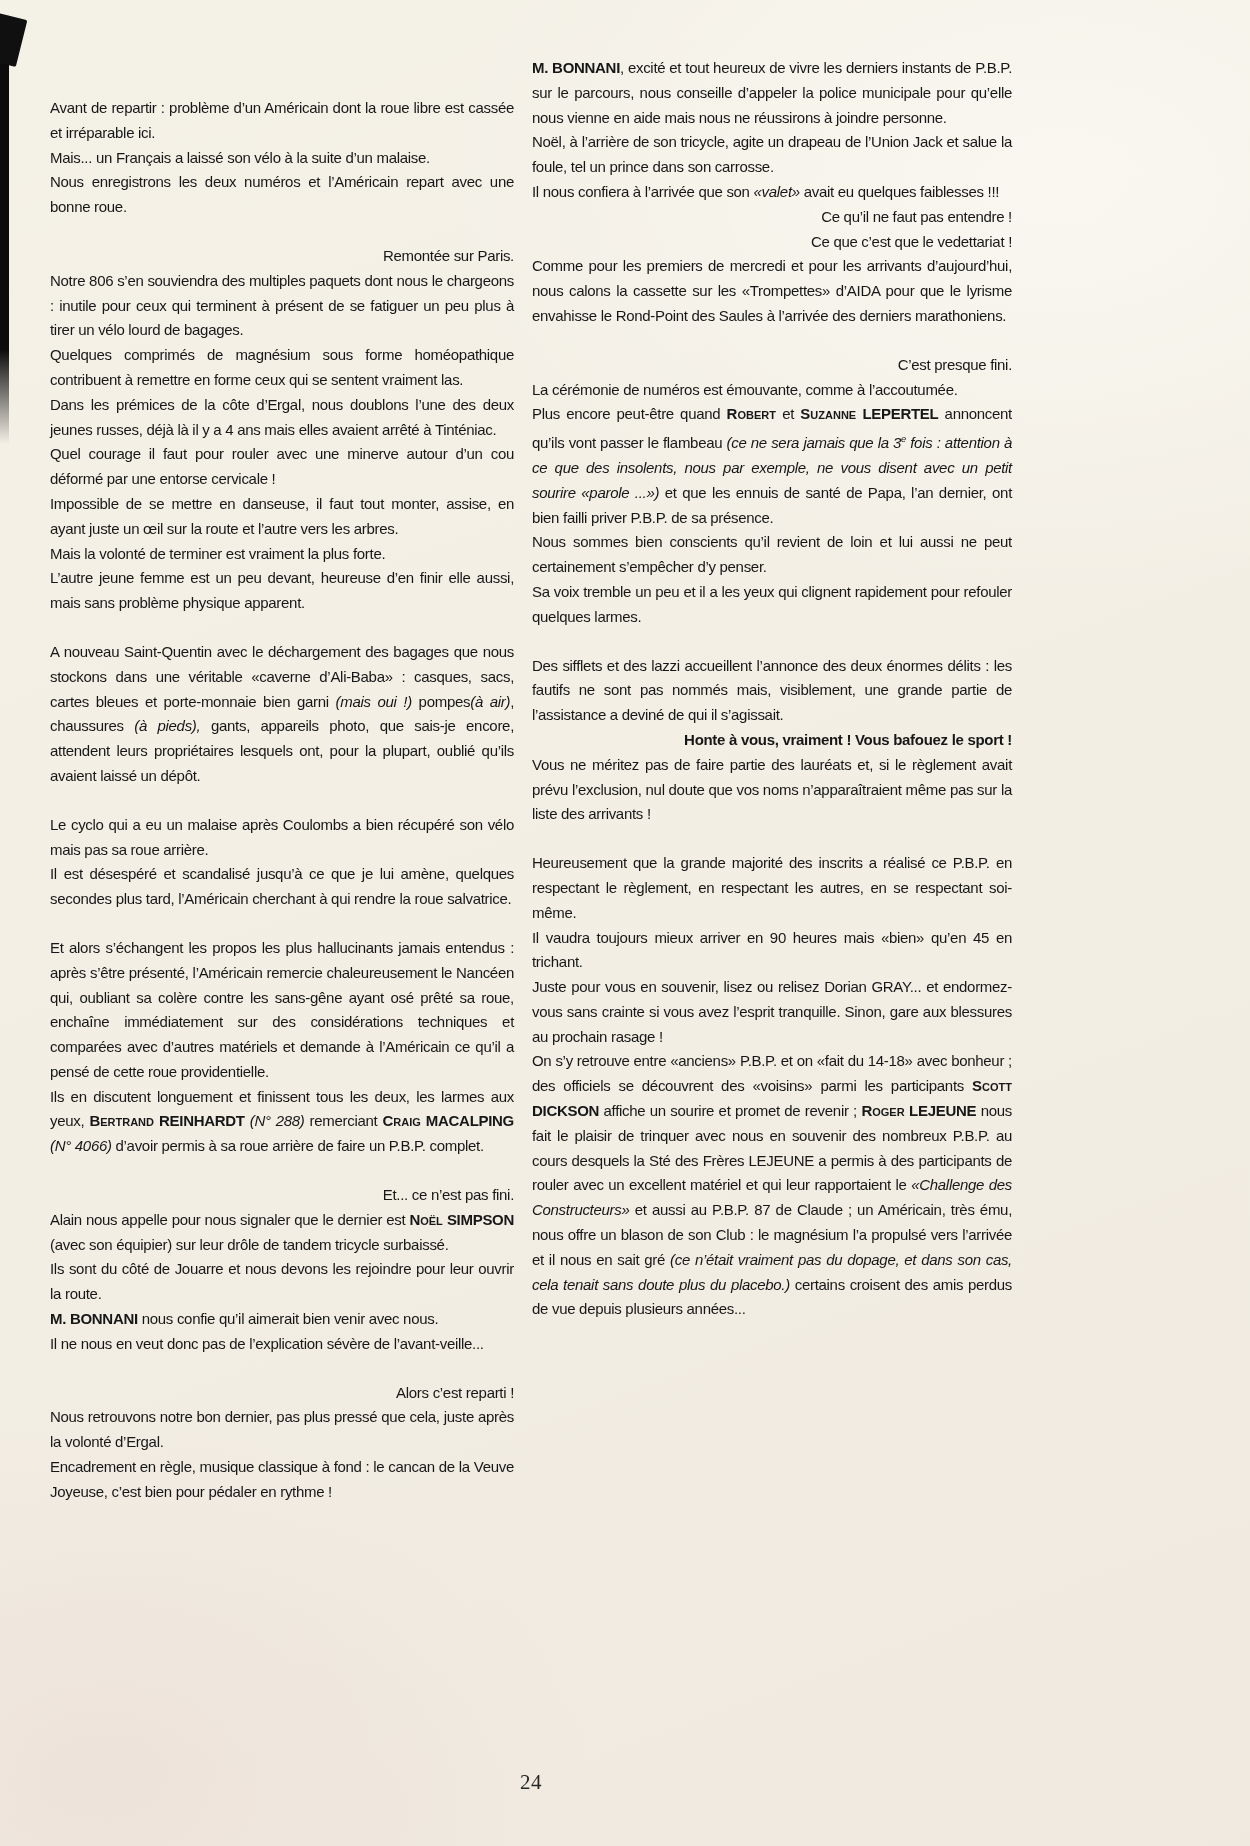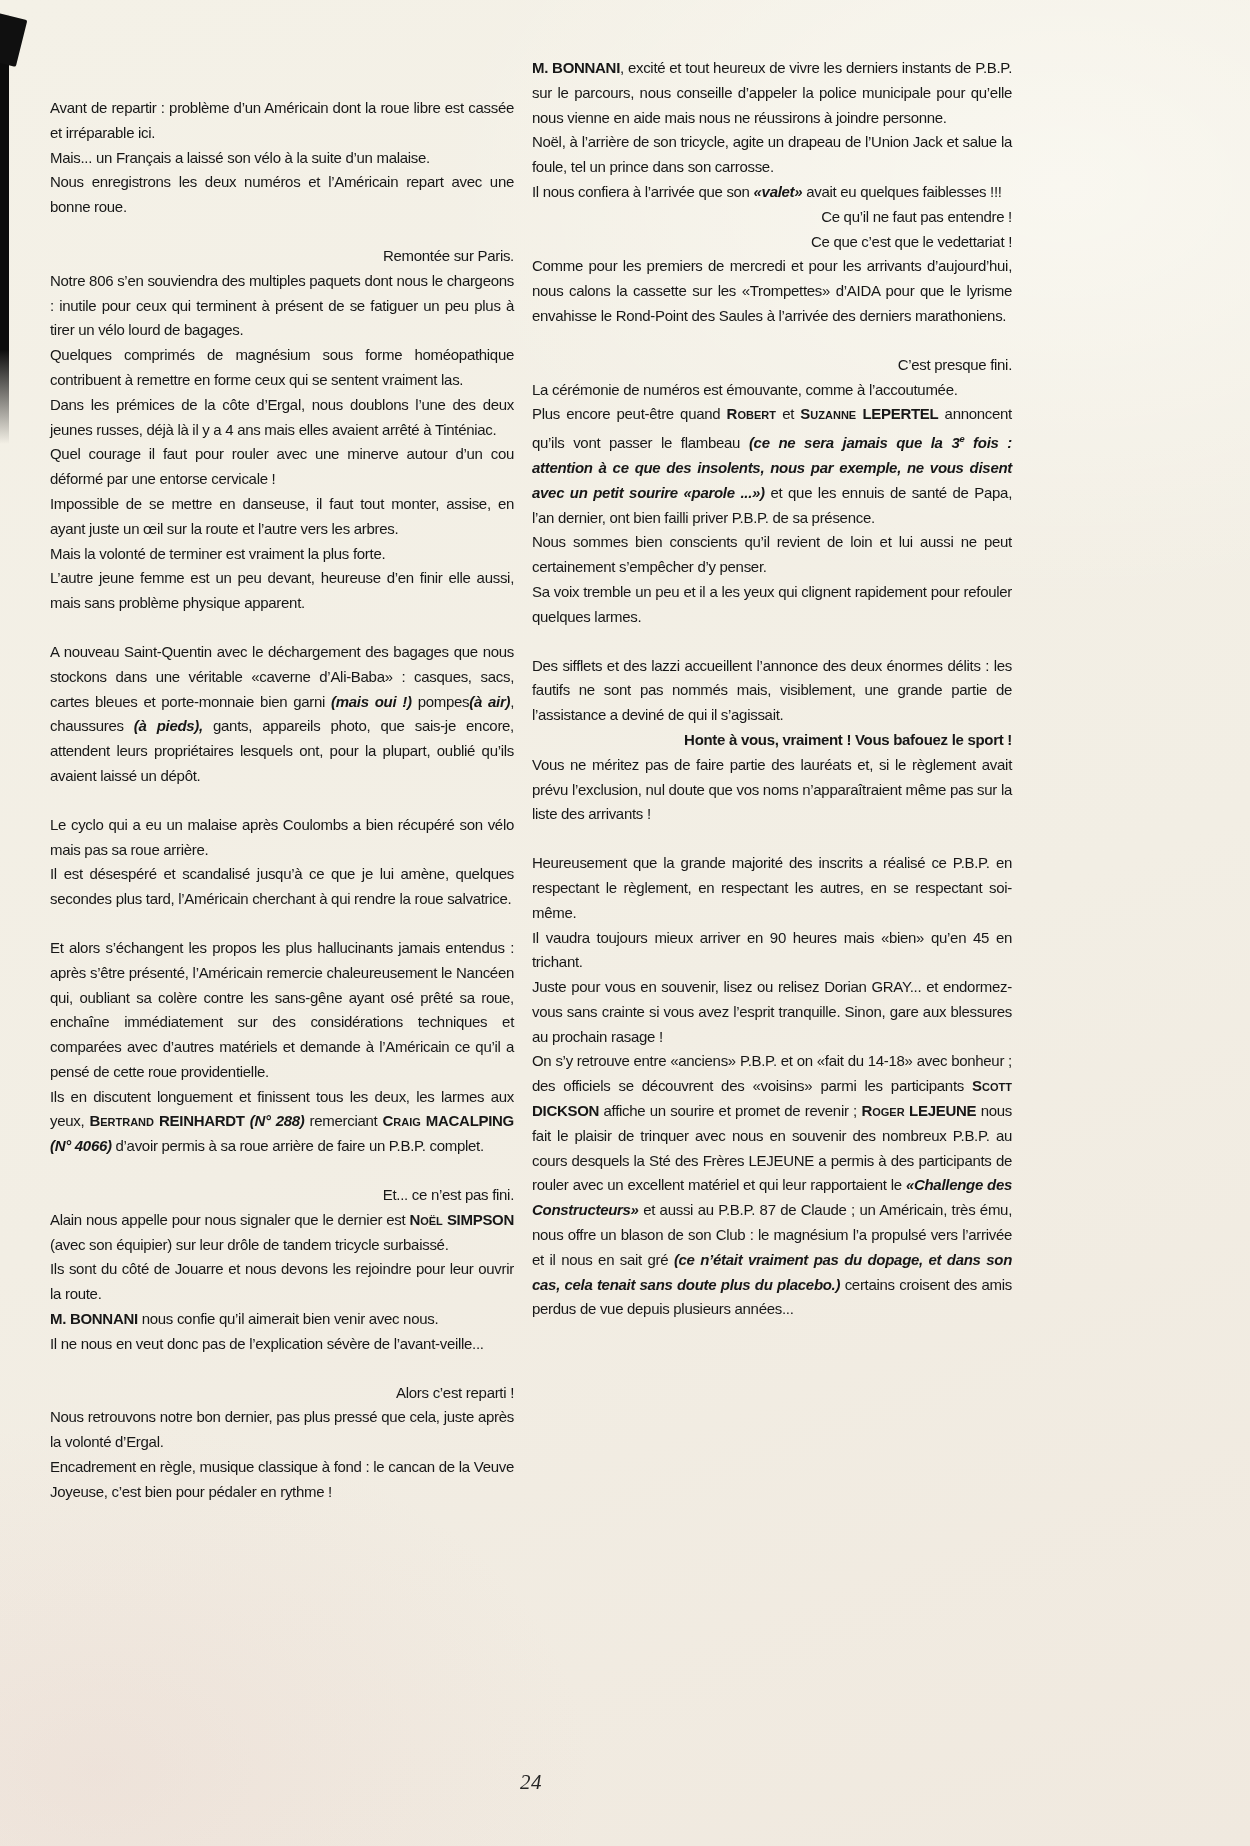--- a/index.html
+++ b/index.html
@@ -33,28 +33,28 @@
   .para{
     margin:0;
     font-size:15px;line-height:24.8px;
     letter-spacing:-0.3px;
     text-align:justify;
     -webkit-hyphens:manual;hyphens:manual;
   }
   .para.right{text-align:right;}
   .para.gap{margin-top:24px;}
   .sb{font-weight:700;}
-  .si{font-style:italic;font-weight:bold;}
+  .si{font-style:italic;}
   .ssc{font-weight:700;font-variant:small-caps;letter-spacing:0;}
   .ssup{font-style:italic;vertical-align:super;font-size:0.62em;}
   .footer{
     position:absolute;left:50px;top:1770px;width:962px;
     text-align:center;
     font-family:"Liberation Serif","DejaVu Serif",serif;
-    font-size:21px;color:#262626;letter-spacing:0.5px;font-style:italic;
+    font-size:21px;color:#262626;letter-spacing:0.5px;
   }
 </style>
 </head>
 <body>
 
 <div class="page">
   <div class="scan-edge"></div>
   <div class="scan-corner"></div>
 
   <div class="content">

